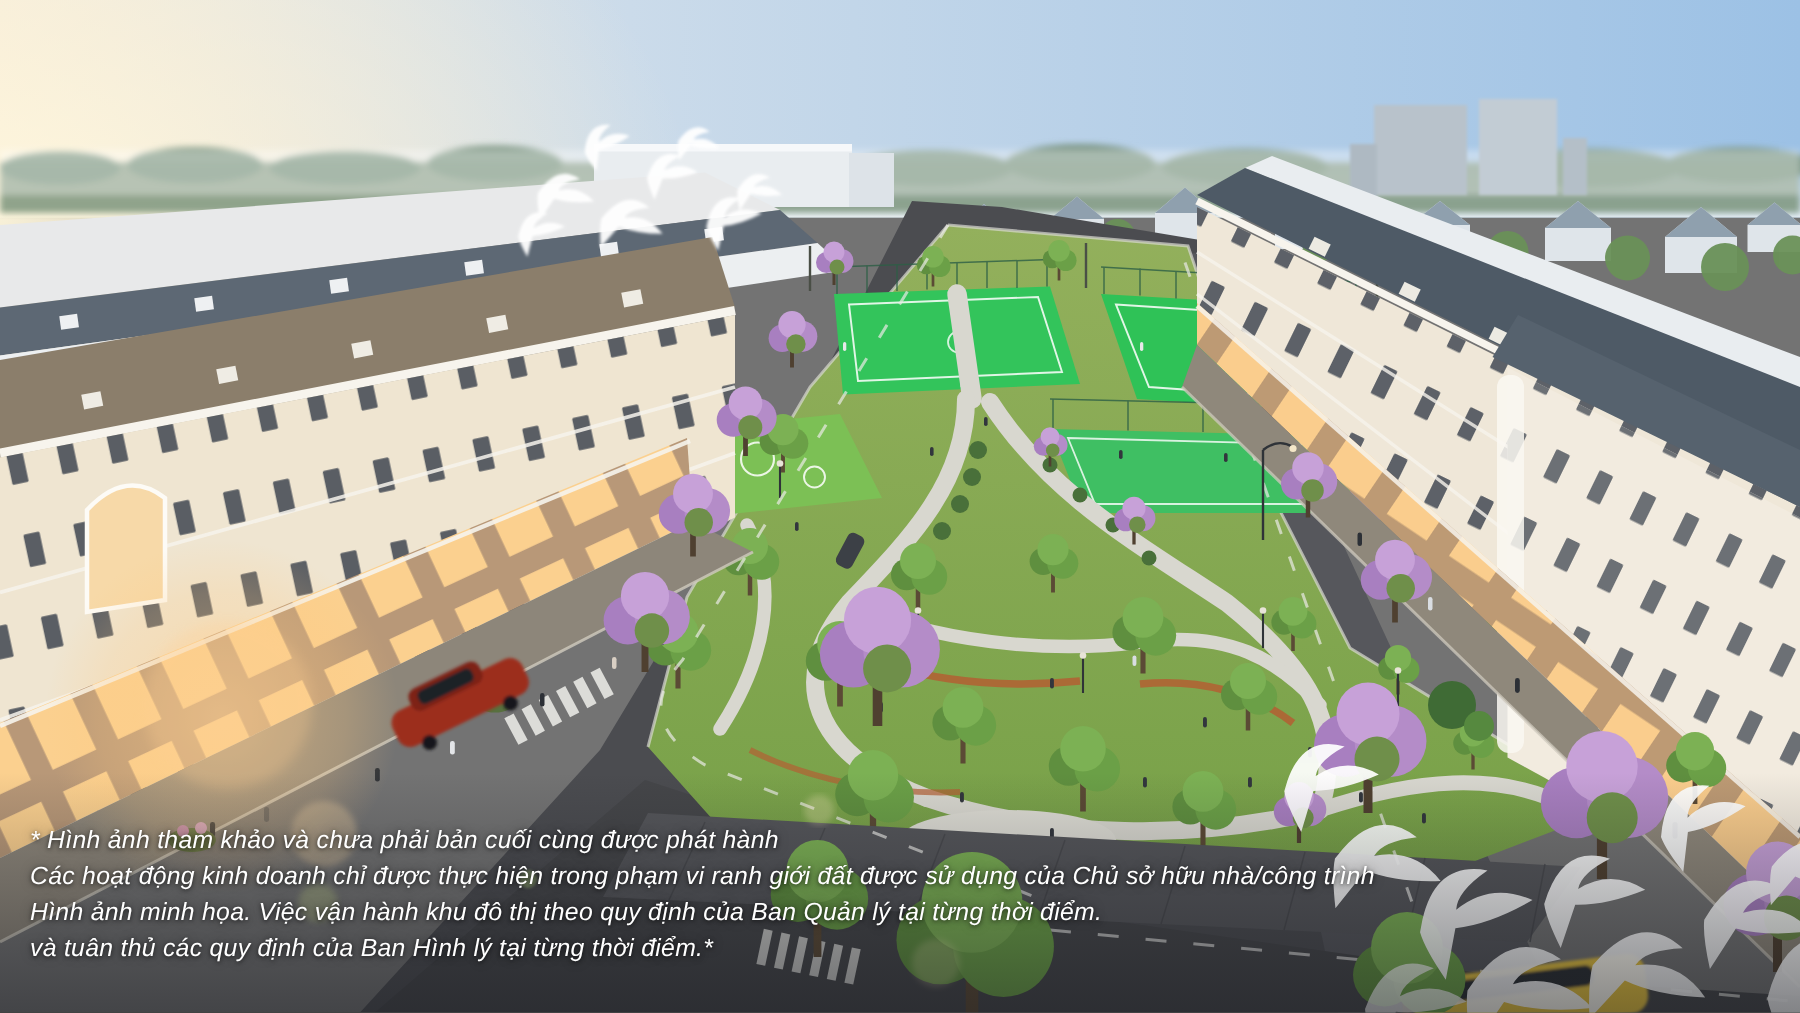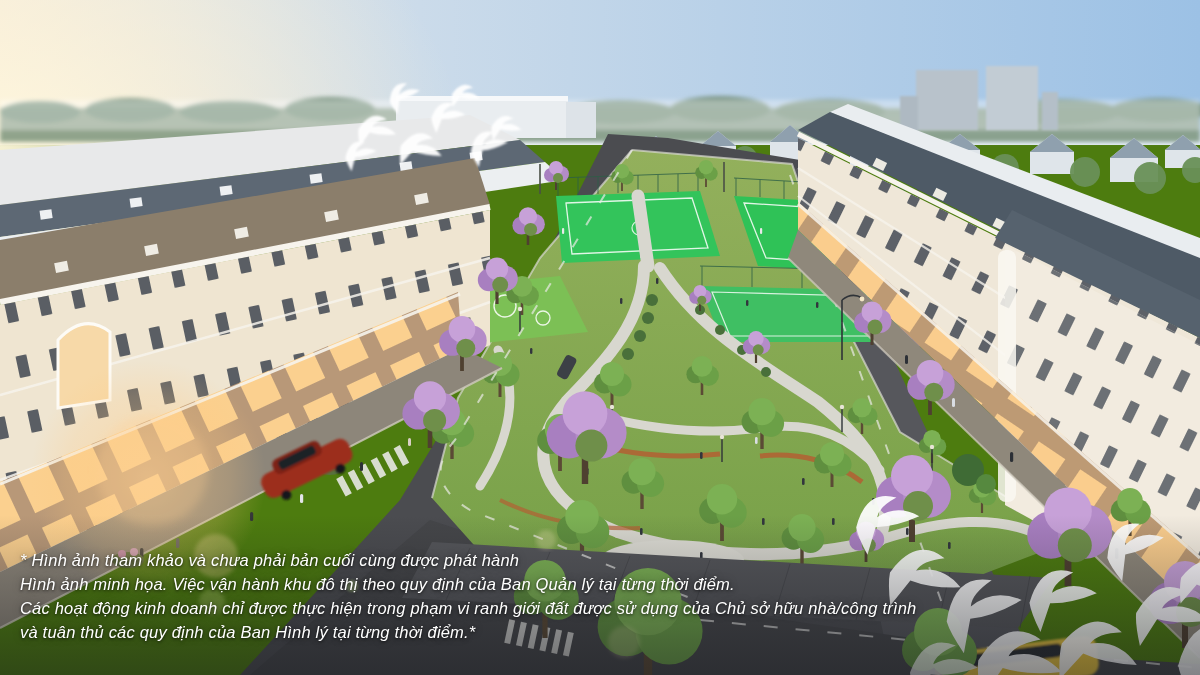--- a/index.html
+++ b/index.html
@@ -1,19 +1,19 @@
 <!DOCTYPE html>
 <html><head>
 <meta charset="utf-8">
 <style>
   html,body{margin:0;padding:0;background:#222;}
   #stage{
     position:relative;width:1200px;height:675px;overflow:hidden;
     font-family:"Liberation Sans", sans-serif;
-    background:#4d7c0f;
+    background:#737373;
   }
   #scene-svg{position:absolute;inset:0;display:block;}
   #disclaimer{
     position:absolute;left:20px;top:548px;width:920px;
     color:#ffffff;font-style:italic;font-size:16.5px;line-height:24px;
     text-shadow:0 1px 3px rgba(0,0,0,.65), 0 0 8px rgba(0,0,0,.35);
     letter-spacing:.2px;
   }
   #disclaimer .ln{white-space:nowrap;}
 </style>
@@ -530,17 +530,17 @@
     <circle cx="352" cy="586" r="6" fill="#bde08c" opacity="0.5" filter="url(#blur1)"></circle>
     <circle cx="546" cy="540" r="10" fill="#ffeec2" opacity="0.28" filter="url(#blur2)"></circle>
     <circle cx="624" cy="642" r="16" fill="#ffeec2" opacity="0.22" filter="url(#blur2)"></circle>
   </g>
 
   <rect x="0" y="515" width="1200" height="160" fill="url(#vign)"></rect>
 </svg>
 
 <div id="disclaimer">
   <div class="ln">* Hình ảnh tham khảo và chưa phải bản cuối cùng được phát hành</div>
+  <div class="ln">Các hoạt động kinh doanh chỉ được thực hiện trong phạm vi ranh giới đất được sử dụng của Chủ sở hữu nhà/công trình</div>
   <div class="ln">Hình ảnh minh họa. Việc vận hành khu đô thị theo quy định của Ban Quản lý tại từng thời điểm.</div>
-  <div class="ln">Các hoạt động kinh doanh chỉ được thực hiện trong phạm vi ranh giới đất được sử dụng của Chủ sở hữu nhà/công trình</div>
   <div class="ln">và tuân thủ các quy định của Ban Hình lý tại từng thời điểm.*</div>
 </div>
 </div>
 
 </body></html>

